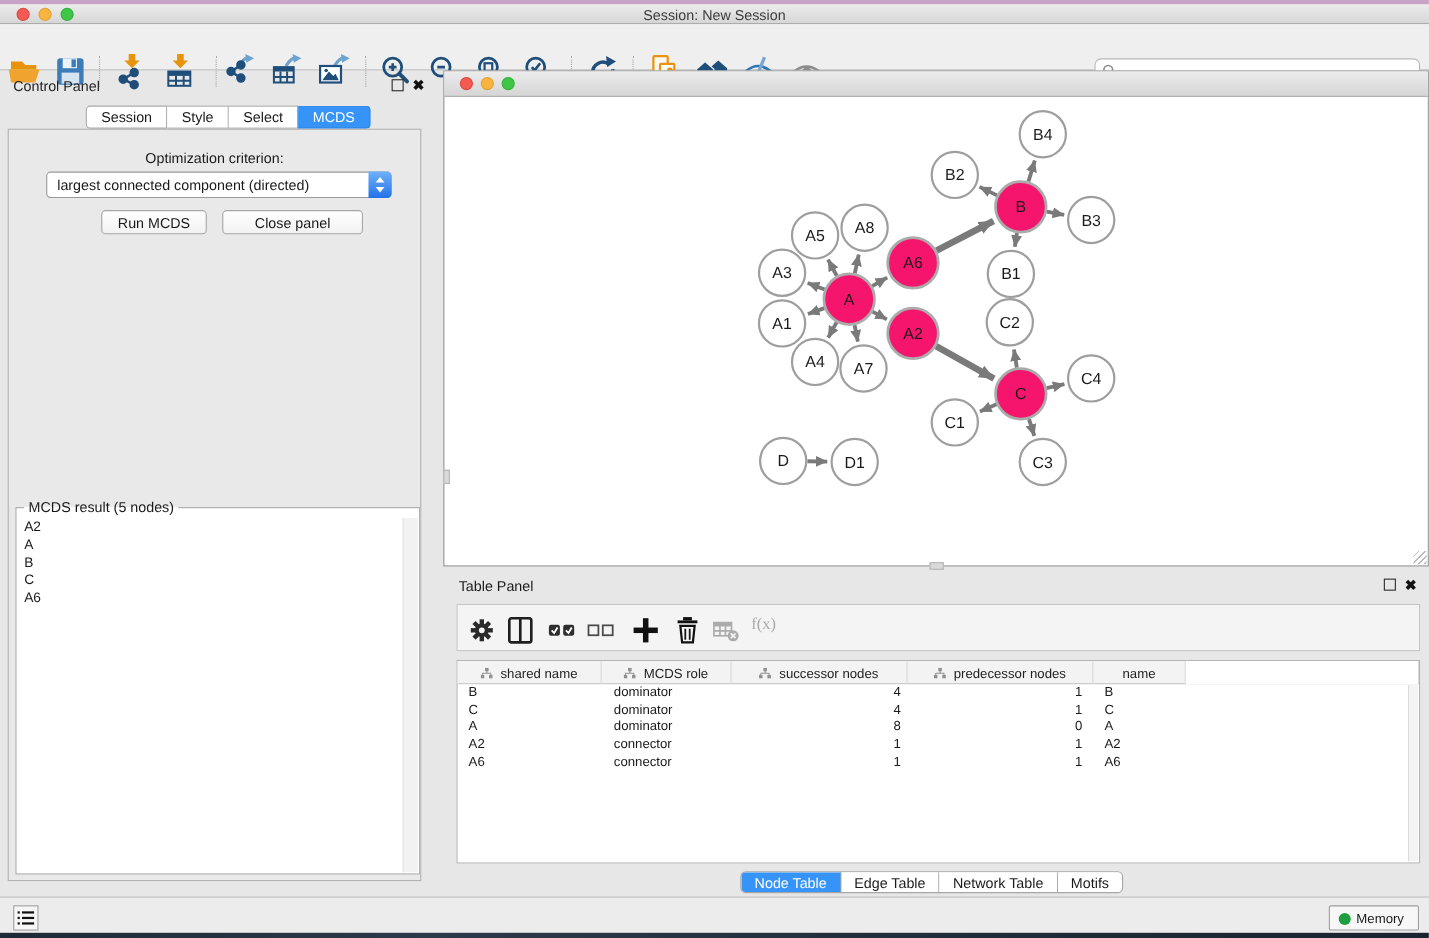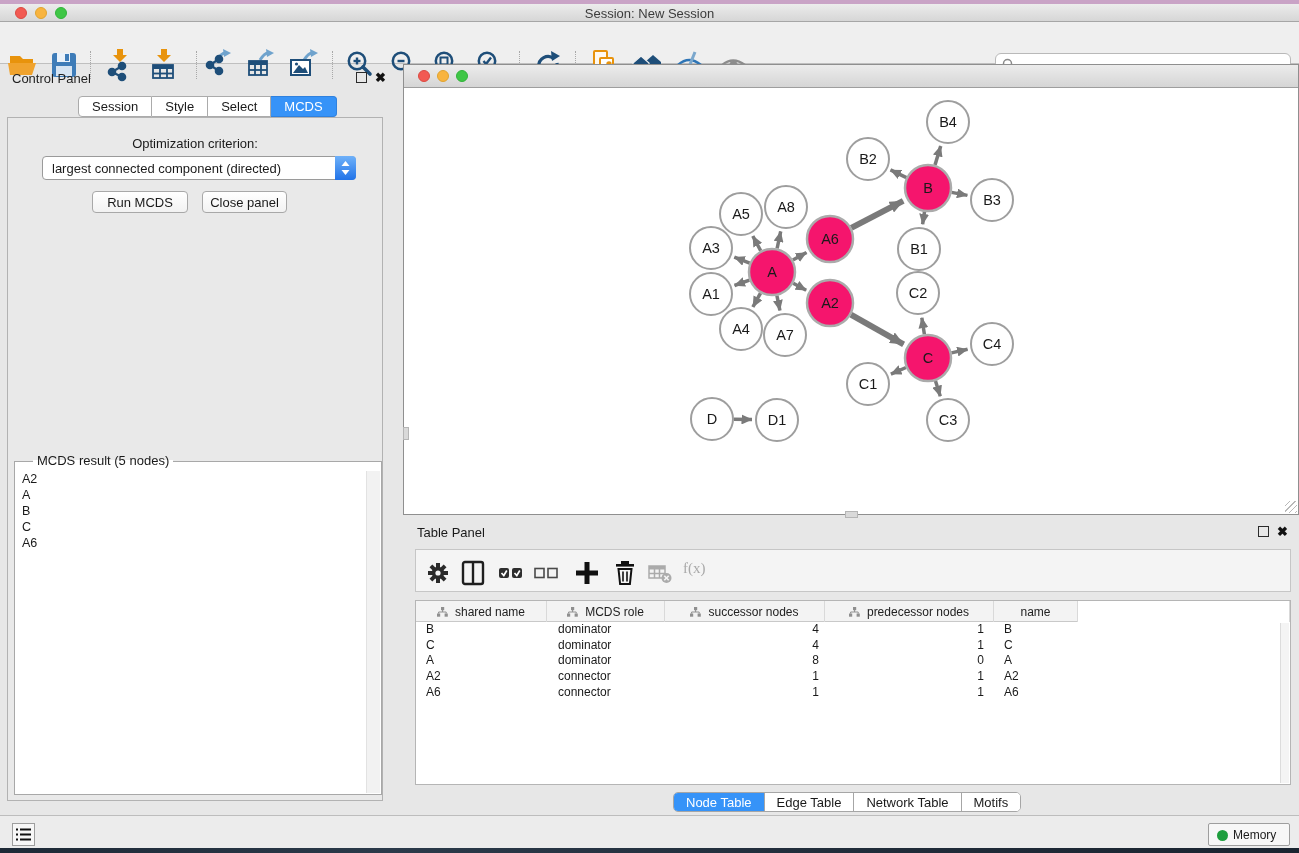--- a/index.html
+++ b/index.html
@@ -34,23 +34,23 @@
   .cp-tab:first-child { border-left-width:1px; border-radius:4px 0 0 4px; }
   .cp-tab:last-child { border-radius:0 4px 4px 0; }
   .cp-tab.sel { background:#3693F8; border-color:#2F81DE; color:#fff; }
   #cp-inner { left:7px; top:117px; width:376px; height:684px; background:#E9E9E9; border:1px solid #B2B2B2; }
   #opt-label { left:0; top:136px; width:390px; text-align:center; font-size:13px; }
   #criterion { left:42px; top:156px; width:314px; height:24px; background:#fff; border:1px solid #9A9A9A; border-radius:4px; cursor:pointer;text-decoration:underline; }
   #criterion .val { position:absolute; left:9px; top:4px; font-size:13px; }
   #criterion .step { position:absolute; right:-1px; top:-1px; width:21px; height:24px; border-radius:0 4px 4px 0; background:linear-gradient(#6FB1F9,#2173E8); }
   .btn { position:absolute; height:22px; background:linear-gradient(#FFFFFF,#F2F2F2); border:1px solid #A8A8A8; border-radius:4px; font-size:13px; text-align:center; padding-top:3px; cursor:pointer; }
   #btn-run { left:92px; top:191px; width:96px; }
-  #btn-close { left:202px; top:191px; width:85px; }
+  #btn-close { left:202px; top:191px; width:128px; }
   #mcds-box { left:14px; top:461px; width:368px; height:334px; border:1px solid #A8A8A8; background:#fff; }
-  #mcds-legend { position:absolute; left:18px; top:-9px; padding:0 4px; font-size:13px; background:linear-gradient(#E9E9E9 50%, #ffffff 50%); }
+  #mcds-legend { position:absolute; left:7px; top:-9px; padding:0 4px; font-size:13px; background:linear-gradient(#E9E9E9 50%, #ffffff 50%); }
   #mcds-list { position:absolute; left:1px; top:9px; right:15px; bottom:1px; background:#fff; overflow:hidden; }
   .mcds-item { padding:0 0 0 6px; font-size:12.5px; line-height:16px; cursor:default; }
   #mcds-scroll { position:absolute; top:9px; right:1px; bottom:1px; width:14px; background:#F2F2F2; border-left:1px solid #E2E2E2; }
 
   
   #netwin { left:403px; top:64px; width:896px; height:451px; border:1px solid #8F8F8F; background:#fff; }
   #netwin-titlebar { position:absolute; left:0; top:0; width:894px; height:23px; background:linear-gradient(#ECECEC,#D5D5D5); border-bottom:1px solid #9E9E9E; }
   #netwin-titlebar .title { position:absolute; left:0; right:0; top:4px; text-align:center; font-size:13px; color:#2e2e2e; }
   #graph-svg { position:absolute; left:0; top:24px; width:894px; height:424px; }
   .grip-v { left:403px; top:427px; width:6px; height:13px; background:#D9D9D9; border:1px solid #B5B5B5; }

